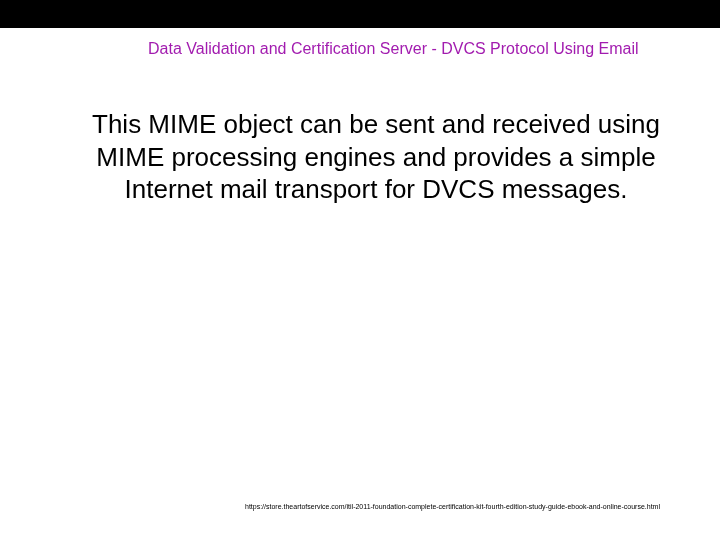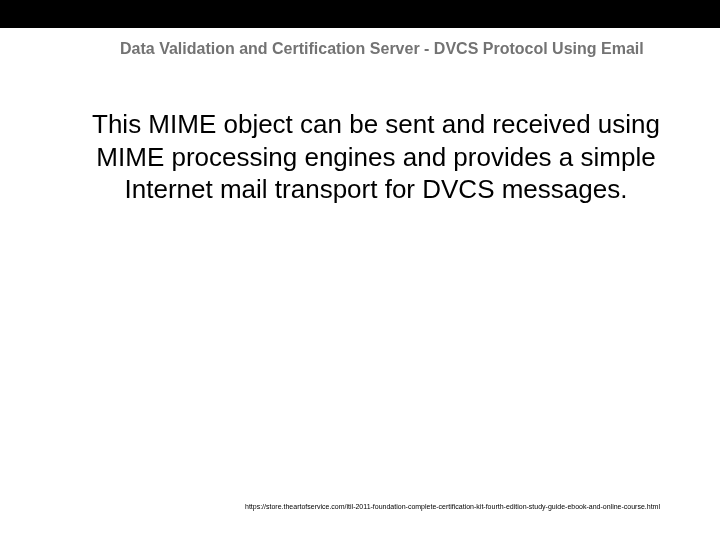--- a/index.html
+++ b/index.html
@@ -15,23 +15,24 @@
       position: relative;
       overflow: hidden;
     }
     .header-bar {
       background: #000000;
       height: 28px;
       width: 100%;
     }
     .title {
       font-size: 16px;
-      color: #737373;
+      color: #a21caf;
       padding: 12px 0 0 120px;
-      font-weight: bold;
+      font-weight: normal;
+      margin-left: 28px;
     }
     .body-text {
       font-size: 26px;
       color: #000000;
       text-align: center;
       padding: 50px 28px 0 60px;
       line-height: 1.25;
       font-weight: normal;
     }
     .footer-url {

